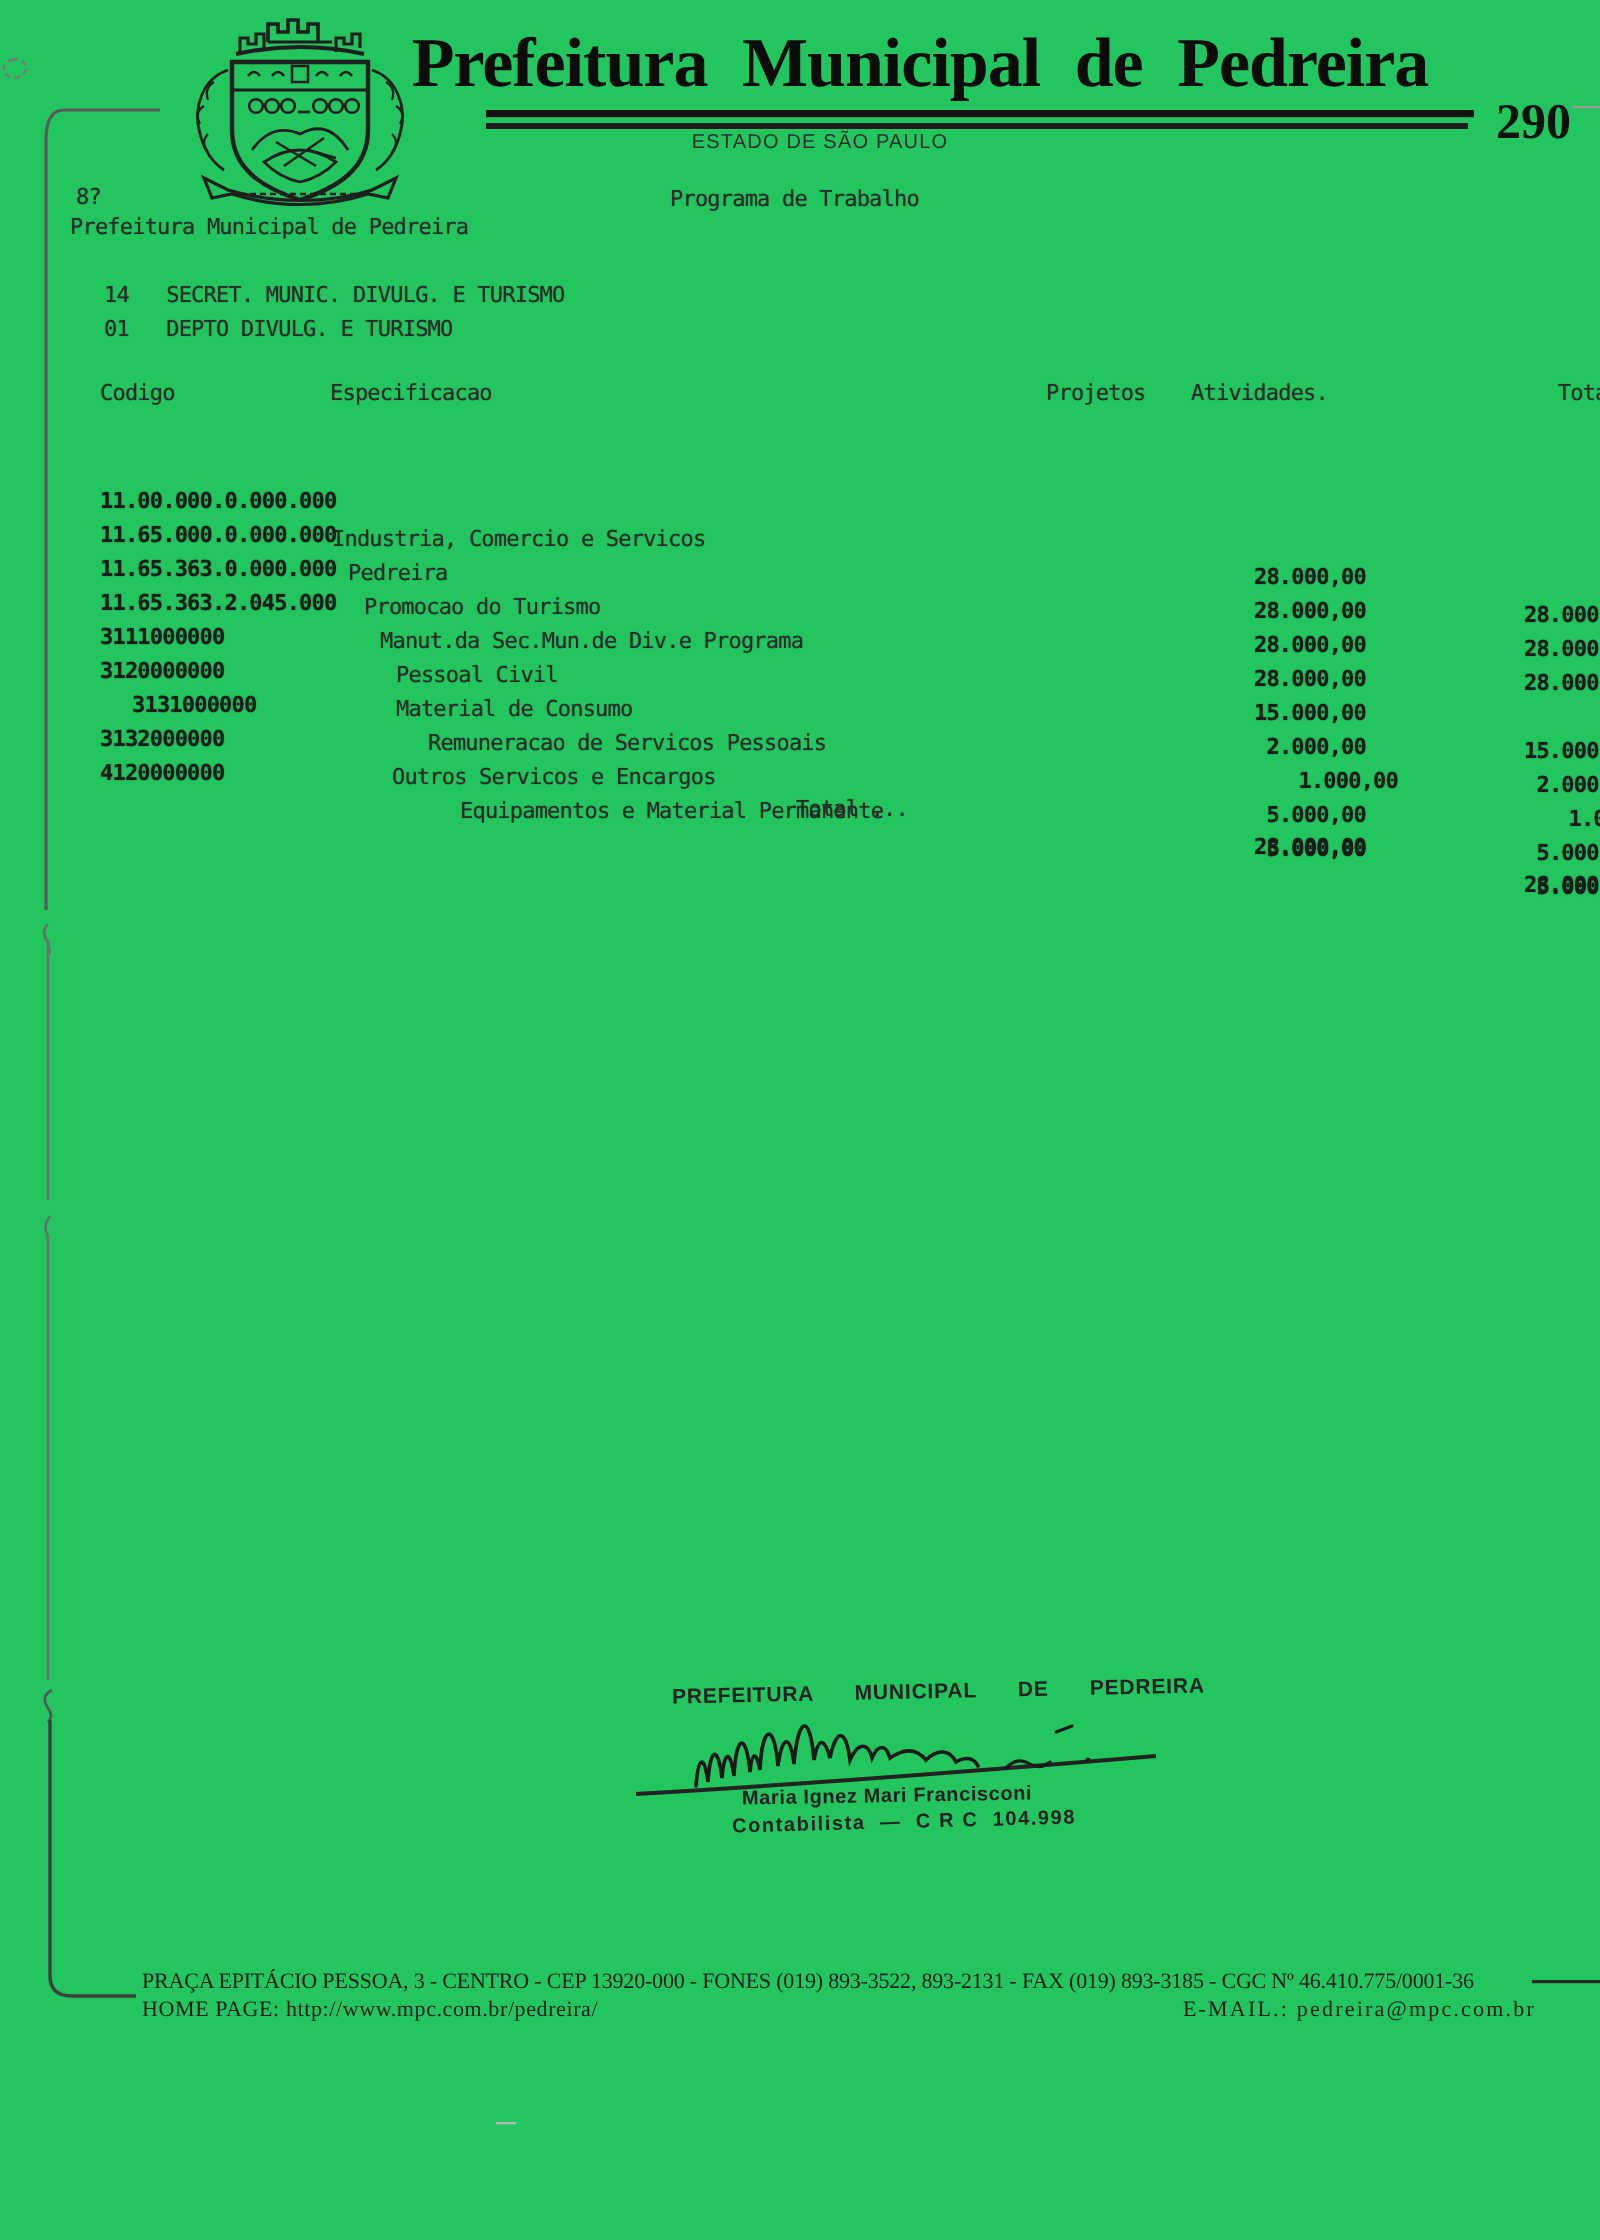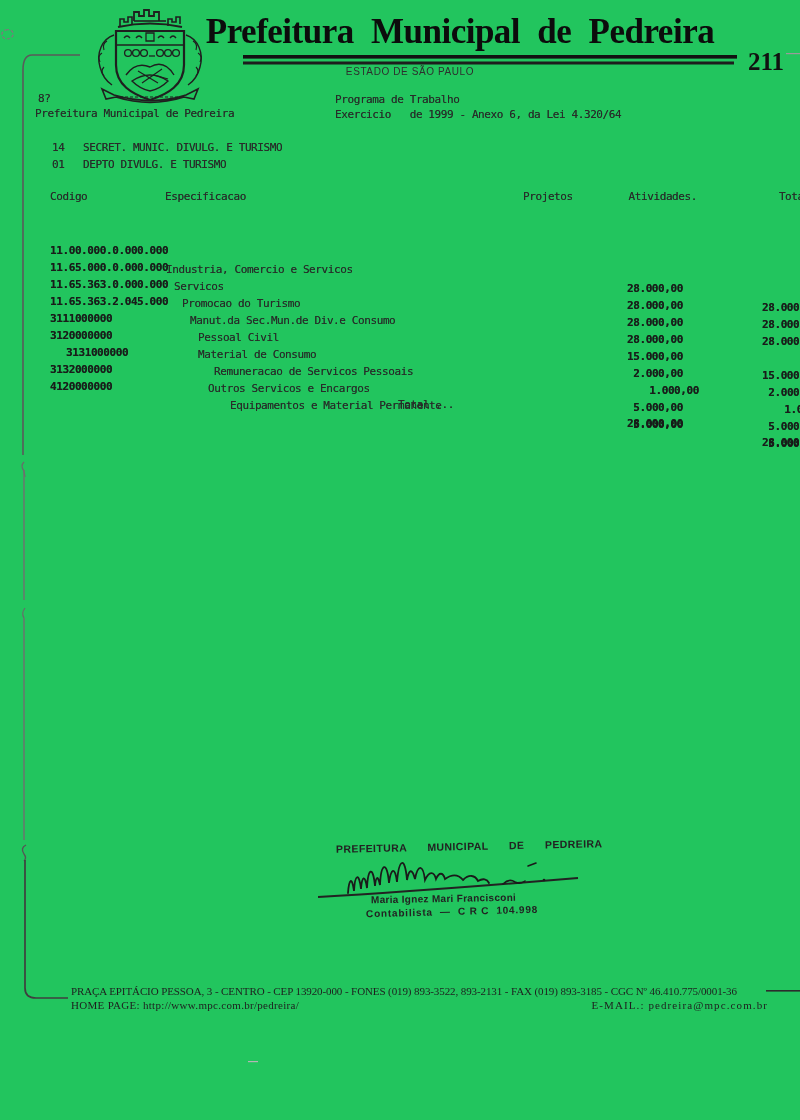--- a/index.html
+++ b/index.html
@@ -85,60 +85,59 @@
       <path d="M110,30 c12,4 18,18 14,32 c-2,8 -6,14 -12,18" stroke-width="1.4"></path>
       <path d="M117,36 q5,3 3,9 M122,48 q5,3 2,9 M120,62 q4,4 0,9" stroke-width="1.1"></path>
 
       <path d="M26,84 l12,6 c24,7 50,7 72,0 l12,-6 l-4,10 l-10,-2 c-22,7 -46,7 -68,0 l-10,2 z" stroke-width="1.6"></path>
       <path d="M44,92 h60" stroke-dasharray="3 2" stroke-width="1.2"></path>
     </g>
   </svg>
 
   <div class="abs title" style="left:180px;top:12px;width:560px;">Prefeitura Municipal de Pedreira</div>
   <div class="abs estado" style="left:260px;top:66px;width:300px;">ESTADO DE SÃO PAULO</div>
-  <div class="abs pagenum" style="left:748px;top:48px;">211</div>
+  <div class="abs pagenum" style="left:748px;top:48px;">290</div>
 
   <div class="abs mono" style="left:38px;top:92px;">8?</div>
   <div class="abs mono" style="left:35px;top:107px;">Prefeitura Municipal de Pedreira</div>
   <div class="abs mono" style="left:335px;top:93px;">Programa de Trabalho</div>
-  <div class="abs mono" style="left:335px;top:108px;">Exercicio   de 1999 - Anexo 6, da Lei 4.320/64</div>
 
   <div class="abs mono" style="left:52px;top:141px;">14   SECRET. MUNIC. DIVULG. E TURISMO</div>
   <div class="abs mono" style="left:52px;top:158px;">01   DEPTO DIVULG. E TURISMO</div>
 
   <div>
     <div class="abs mono" style="left:50px;top:190px;">Codigo</div>
     <div class="abs mono" style="left:165px;top:190px;">Especificacao</div>
     <div class="abs mono" style="left:523px;top:190px;">Projetos</div>
-    <div class="abs mono right" style="left:577px;top:190px;width:120px;">Atividades.</div>
+    <div class="abs mono right" style="left:544px;top:190px;width:120px;">Atividades.</div>
     <div class="abs mono right" style="left:645px;top:190px;width:165px;">Total</div>
   </div>
 
   <div>
     <div class="abs" style="left:0;top:225px;width:800px;">
       <span class="abs num" style="left:50px;">11.00.000.0.000.000</span>
       <span class="abs mono" style="left:166px;">Industria, Comercio e Servicos</span>
       <span class="abs num right" style="left:563px;width:120px;">28.000,00</span>
       <span class="abs num right" style="left:645px;width:173px;">28.000,00</span>
     </div>
     <div class="abs" style="left:0;top:242px;width:800px;">
       <span class="abs num" style="left:50px;">11.65.000.0.000.000</span>
-      <span class="abs mono" style="left:174px;">Servicos</span>
+      <span class="abs mono" style="left:174px;">Pedreira</span>
       <span class="abs num right" style="left:563px;width:120px;">28.000,00</span>
       <span class="abs num right" style="left:645px;width:173px;">28.000,00</span>
     </div>
     <div class="abs" style="left:0;top:259px;width:800px;">
       <span class="abs num" style="left:50px;">11.65.363.0.000.000</span>
       <span class="abs mono" style="left:182px;">Promocao do Turismo</span>
       <span class="abs num right" style="left:563px;width:120px;">28.000,00</span>
       <span class="abs num right" style="left:645px;width:173px;">28.000,00</span>
     </div>
     <div class="abs" style="left:0;top:276px;width:800px;">
       <span class="abs num" style="left:50px;">11.65.363.2.045.000</span>
-      <span class="abs mono" style="left:190px;">Manut.da Sec.Mun.de Div.e Consumo</span>
+      <span class="abs mono" style="left:190px;">Manut.da Sec.Mun.de Div.e Programa</span>
       <span class="abs num right" style="left:563px;width:120px;">28.000,00</span>
       <span class="abs num right" style="left:645px;width:173px;"></span>
     </div>
     <div class="abs" style="left:0;top:293px;width:800px;">
       <span class="abs num" style="left:50px;">3111000000</span>
       <span class="abs mono" style="left:198px;">Pessoal Civil</span>
       <span class="abs num right" style="left:563px;width:120px;">15.000,00</span>
       <span class="abs num right" style="left:645px;width:173px;">15.000,00</span>
     </div>
     <div class="abs" style="left:0;top:310px;width:800px;">
@@ -148,21 +147,21 @@
       <span class="abs num right" style="left:645px;width:173px;">2.000,00</span>
     </div>
     <div class="abs" style="left:0;top:327px;width:800px;margin-left:16px;">
       <span class="abs num" style="left:50px;">3131000000</span>
       <span class="abs mono" style="left:198px;">Remuneracao de Servicos Pessoais</span>
       <span class="abs num right" style="left:563px;width:120px;">1.000,00</span>
       <span class="abs num right" style="left:645px;width:173px;">1.000,00</span>
     </div>
     <div class="abs" style="left:0;top:344px;width:720px;padding-left:36px;">
       <span class="abs num" style="left:50px;">3132000000</span>
-      <span class="abs mono" style="left:208px;text-align:right;">Outros Servicos e Encargos</span>
+      <span class="abs mono" style="left:196px;text-align:right;">Outros Servicos e Encargos</span>
       <span class="abs num right" style="left:563px;width:120px;">5.000,00</span>
       <span class="abs num right" style="left:645px;width:173px;">5.000,00</span>
     </div>
     <div class="abs" style="left:0;top:361px;width:680px;">
       <span class="abs num" style="left:50px;">4120000000</span>
       <span class="abs mono" style="left:198px;margin-left:32px;">Equipamentos e Material Permanente</span>
       <span class="abs num right" style="left:563px;width:120px;">5.000,00</span>
       <span class="abs num right" style="left:645px;width:173px;">5.000,00</span>
     </div>
 

